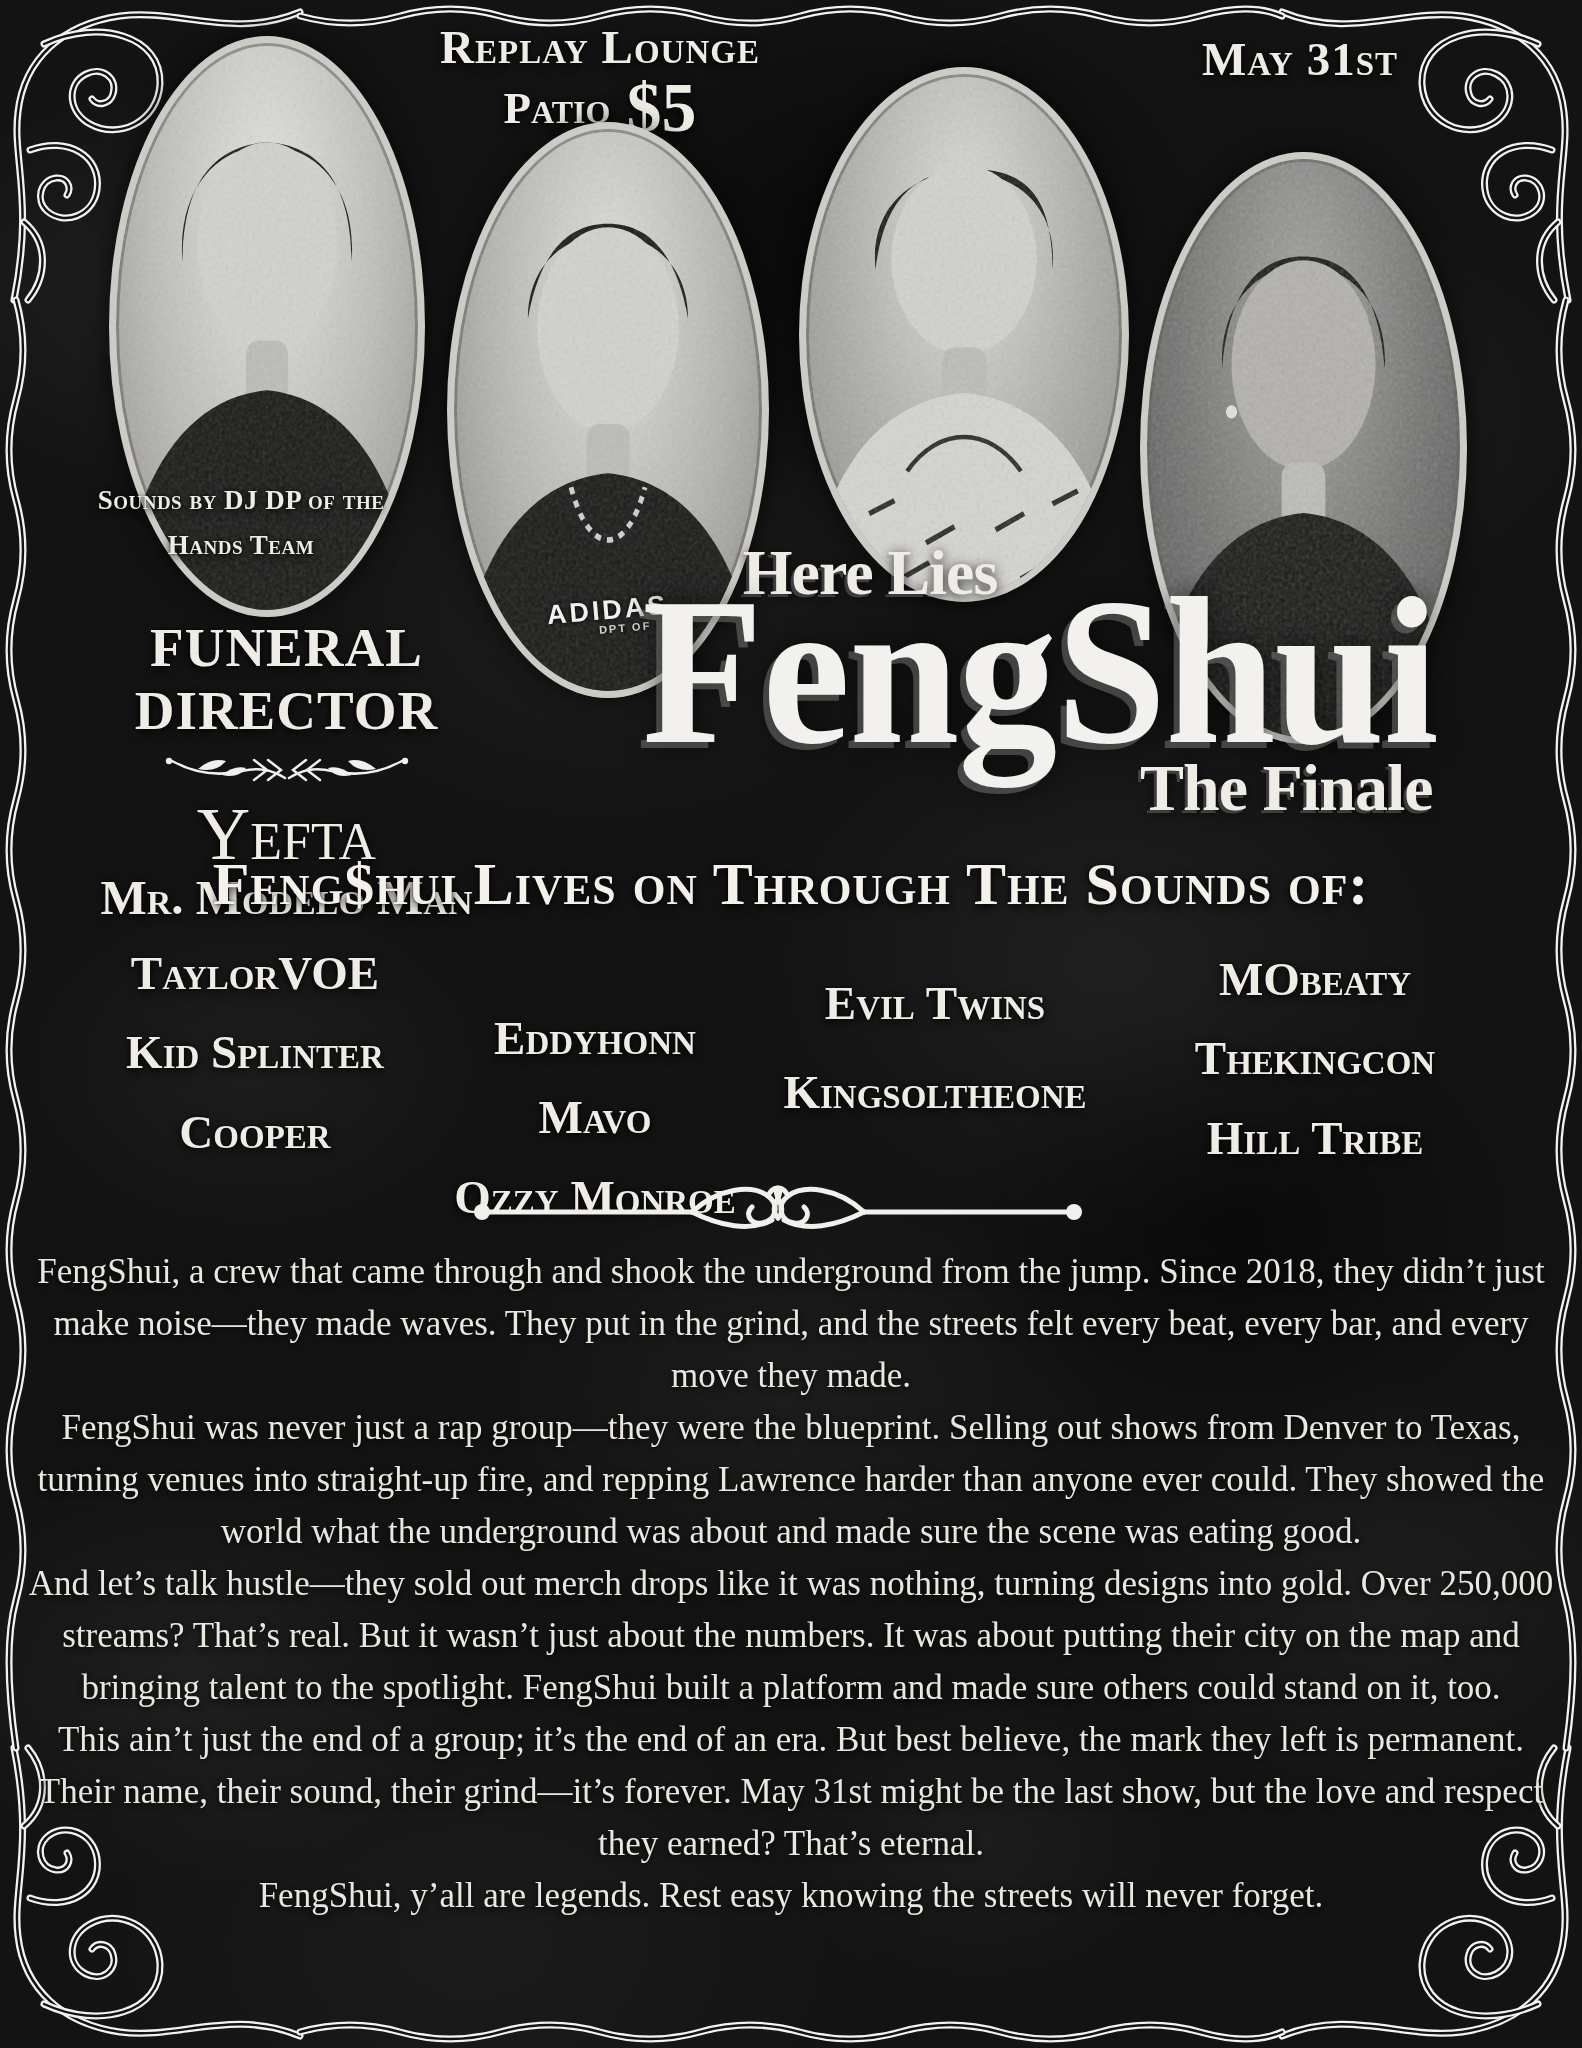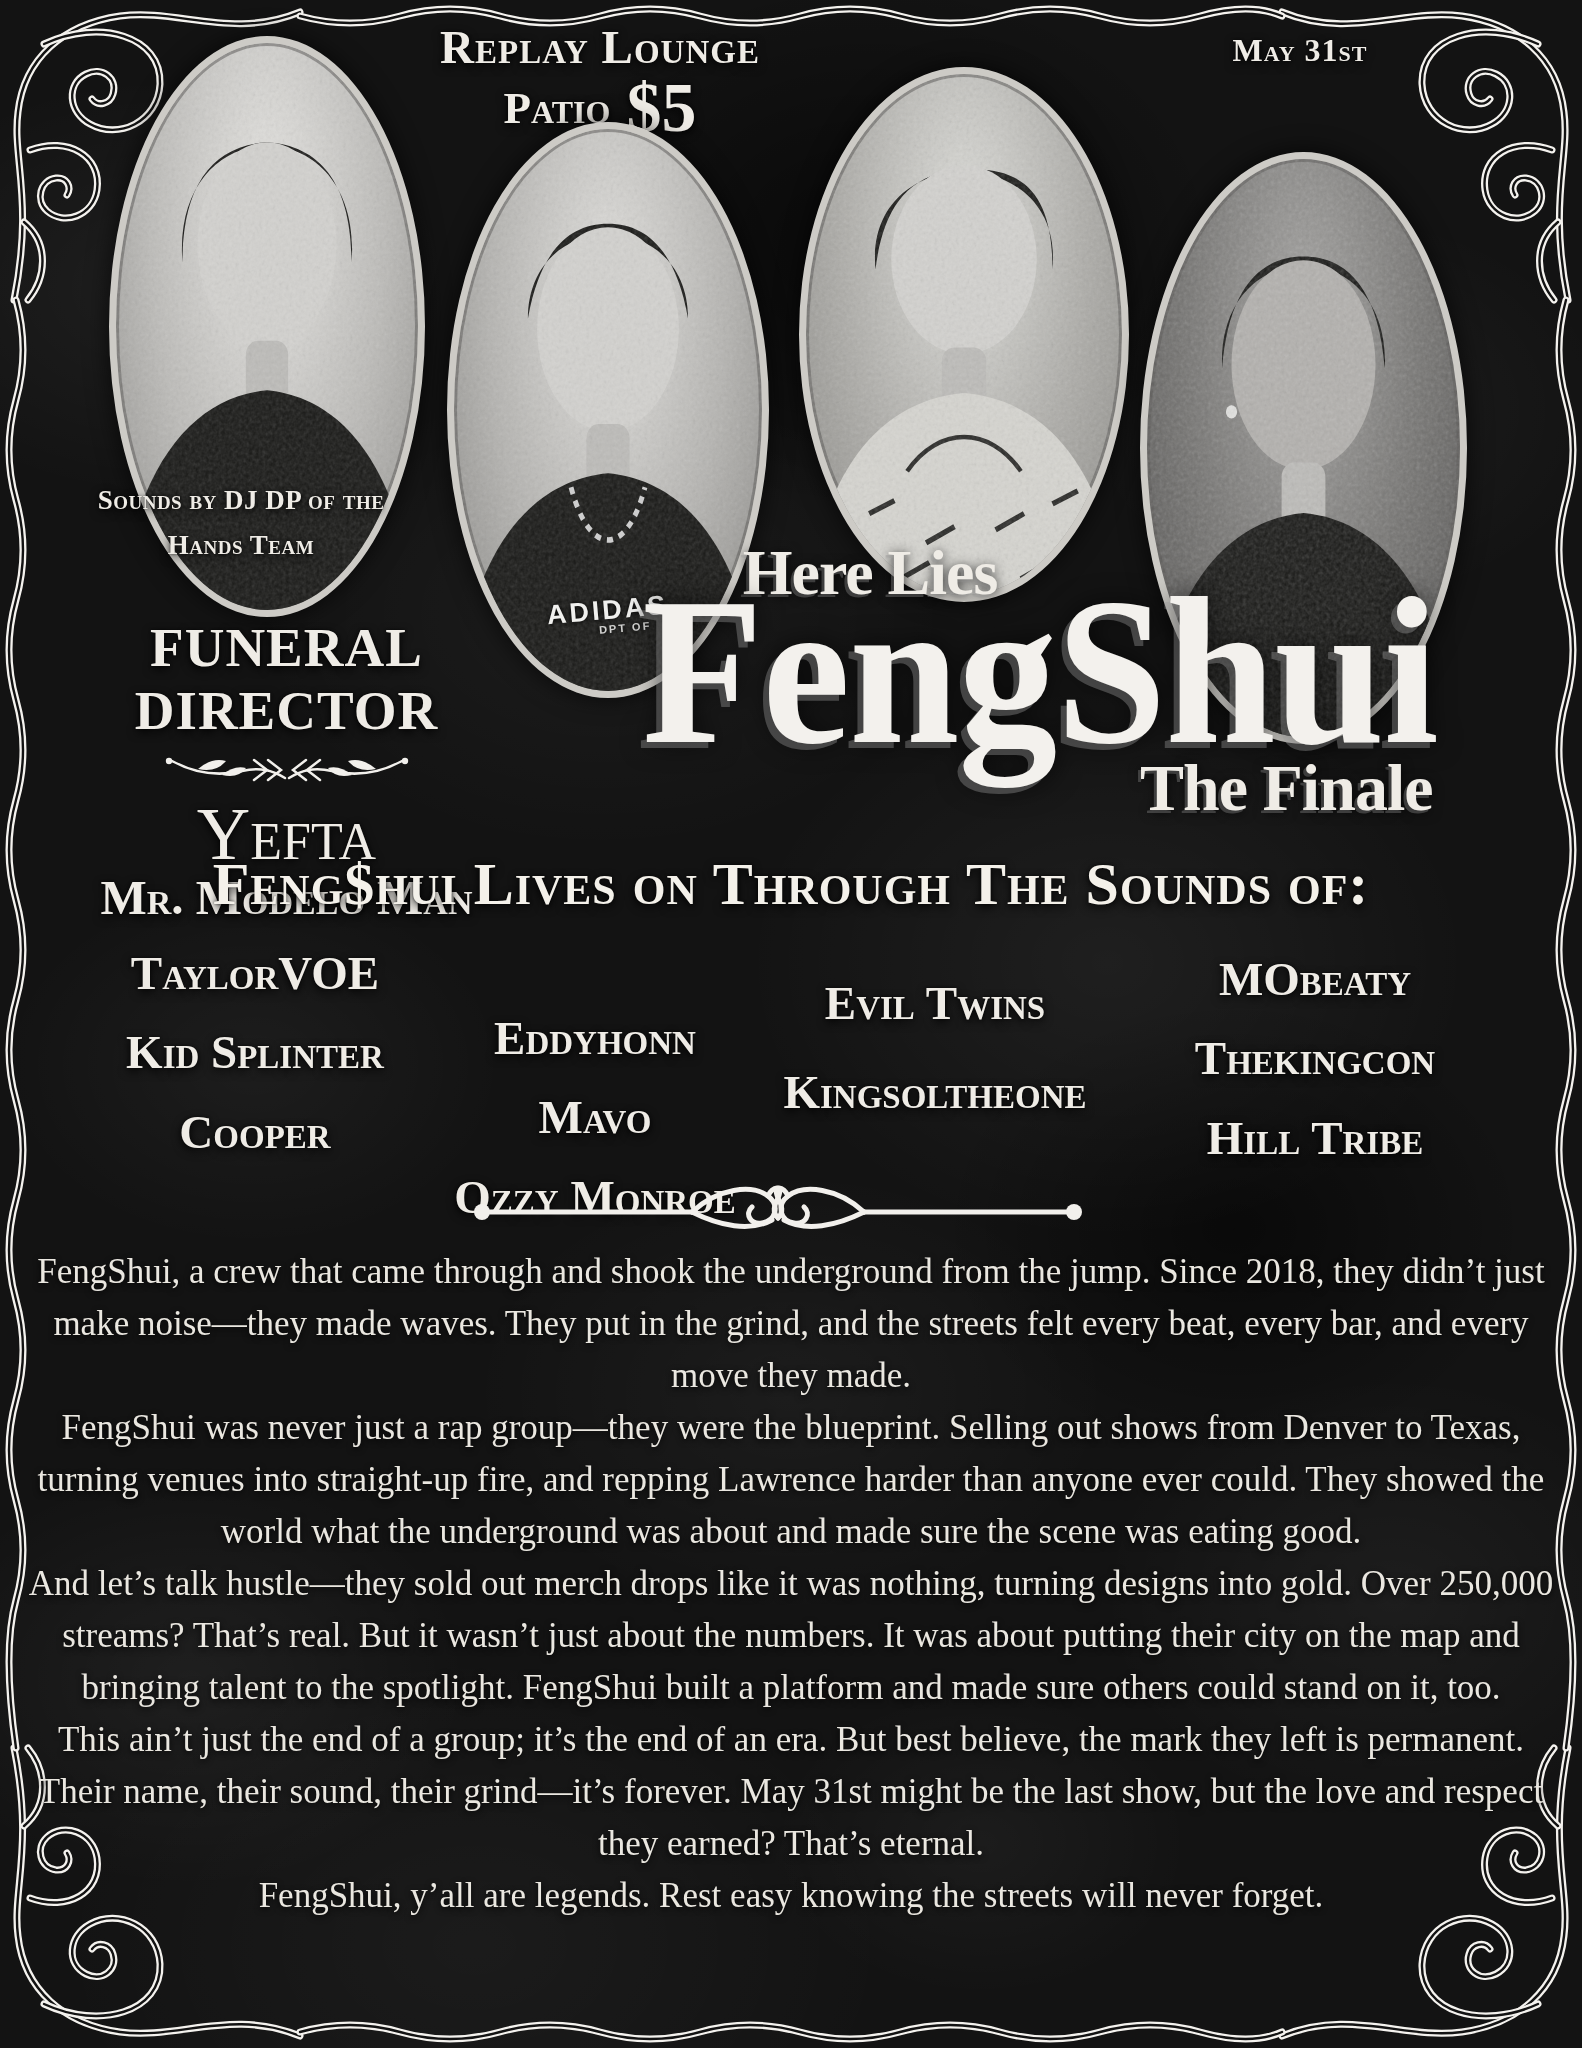--- a/index.html
+++ b/index.html
@@ -55,21 +55,21 @@
     text-shadow:0 0 5px #000; }
   .shirt-sub { display:block; font-size:11px; letter-spacing:2px; margin-top:-3px;
     opacity:.85; transform:translateX(16px); }
 
   
   .replay-block { position:absolute; left:340px; top:20px; width:520px; text-align:center; }
   .venue-name { font-size:47px; font-weight:bold; letter-spacing:1px; }
   .venue-line2 { font-size:45px; font-weight:bold; margin-top:-6px; }
   .ticket-price { font-size:70px; font-weight:bold; margin-left:16px; vertical-align:-8px; }
   .event-date { position:absolute; left:1140px; top:32px; width:320px; text-align:center;
-    font-size:32px; font-weight:bold; letter-spacing:1px; }
+    font-size:47px; font-weight:bold; letter-spacing:1px; }
 
   
   .dj-credit { position:absolute; left:36px; top:478px; width:410px; text-align:center;
     font-size:27px; font-weight:bold; letter-spacing:.5px; line-height:1.65; }
 
   
   .funeral { position:absolute; left:14px; top:616px; width:545px; text-align:center; }
   .fd-heading { font-size:55px; font-weight:bold; letter-spacing:1px; }
   .fd-flourish { display:block; margin:4px auto 0; }
   .fd-name { font-size:74px; font-weight:normal; margin-top:2px; }

